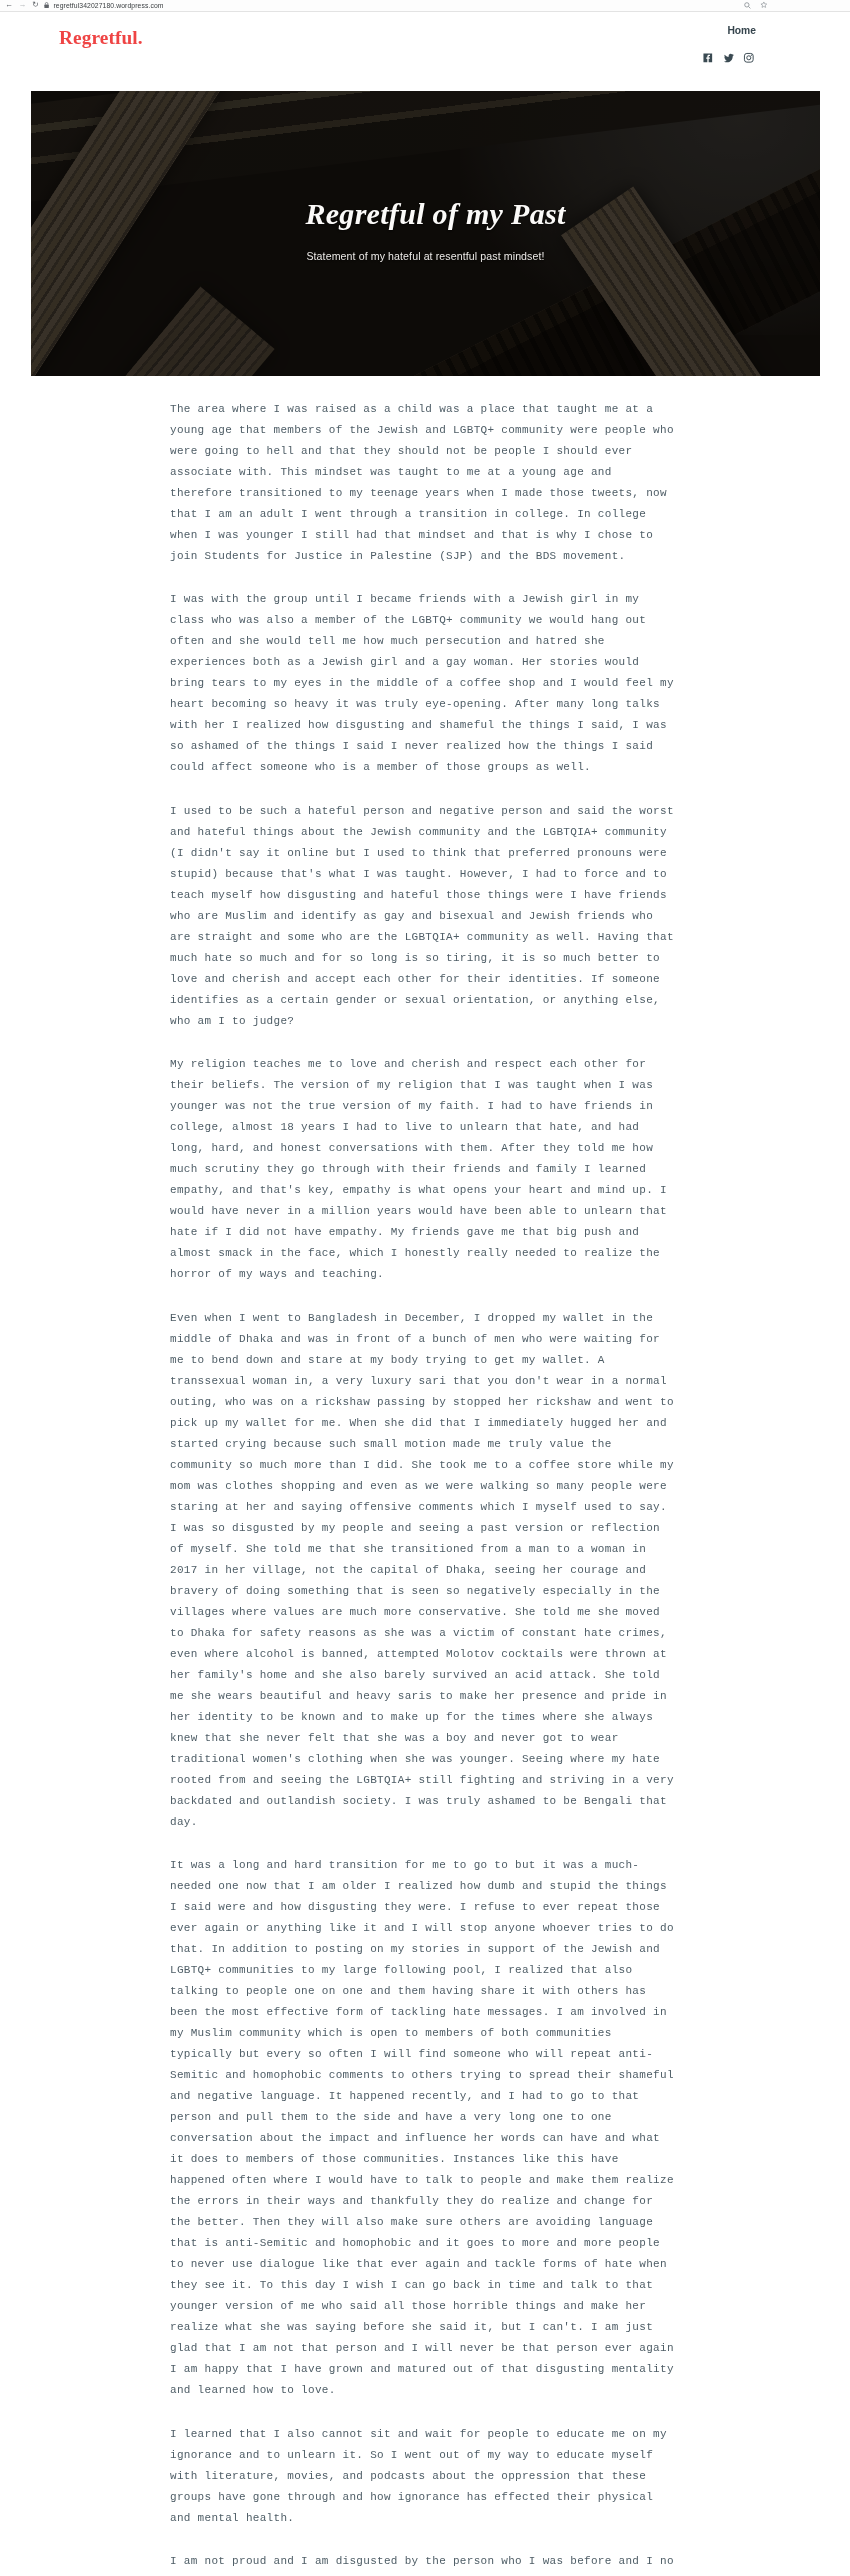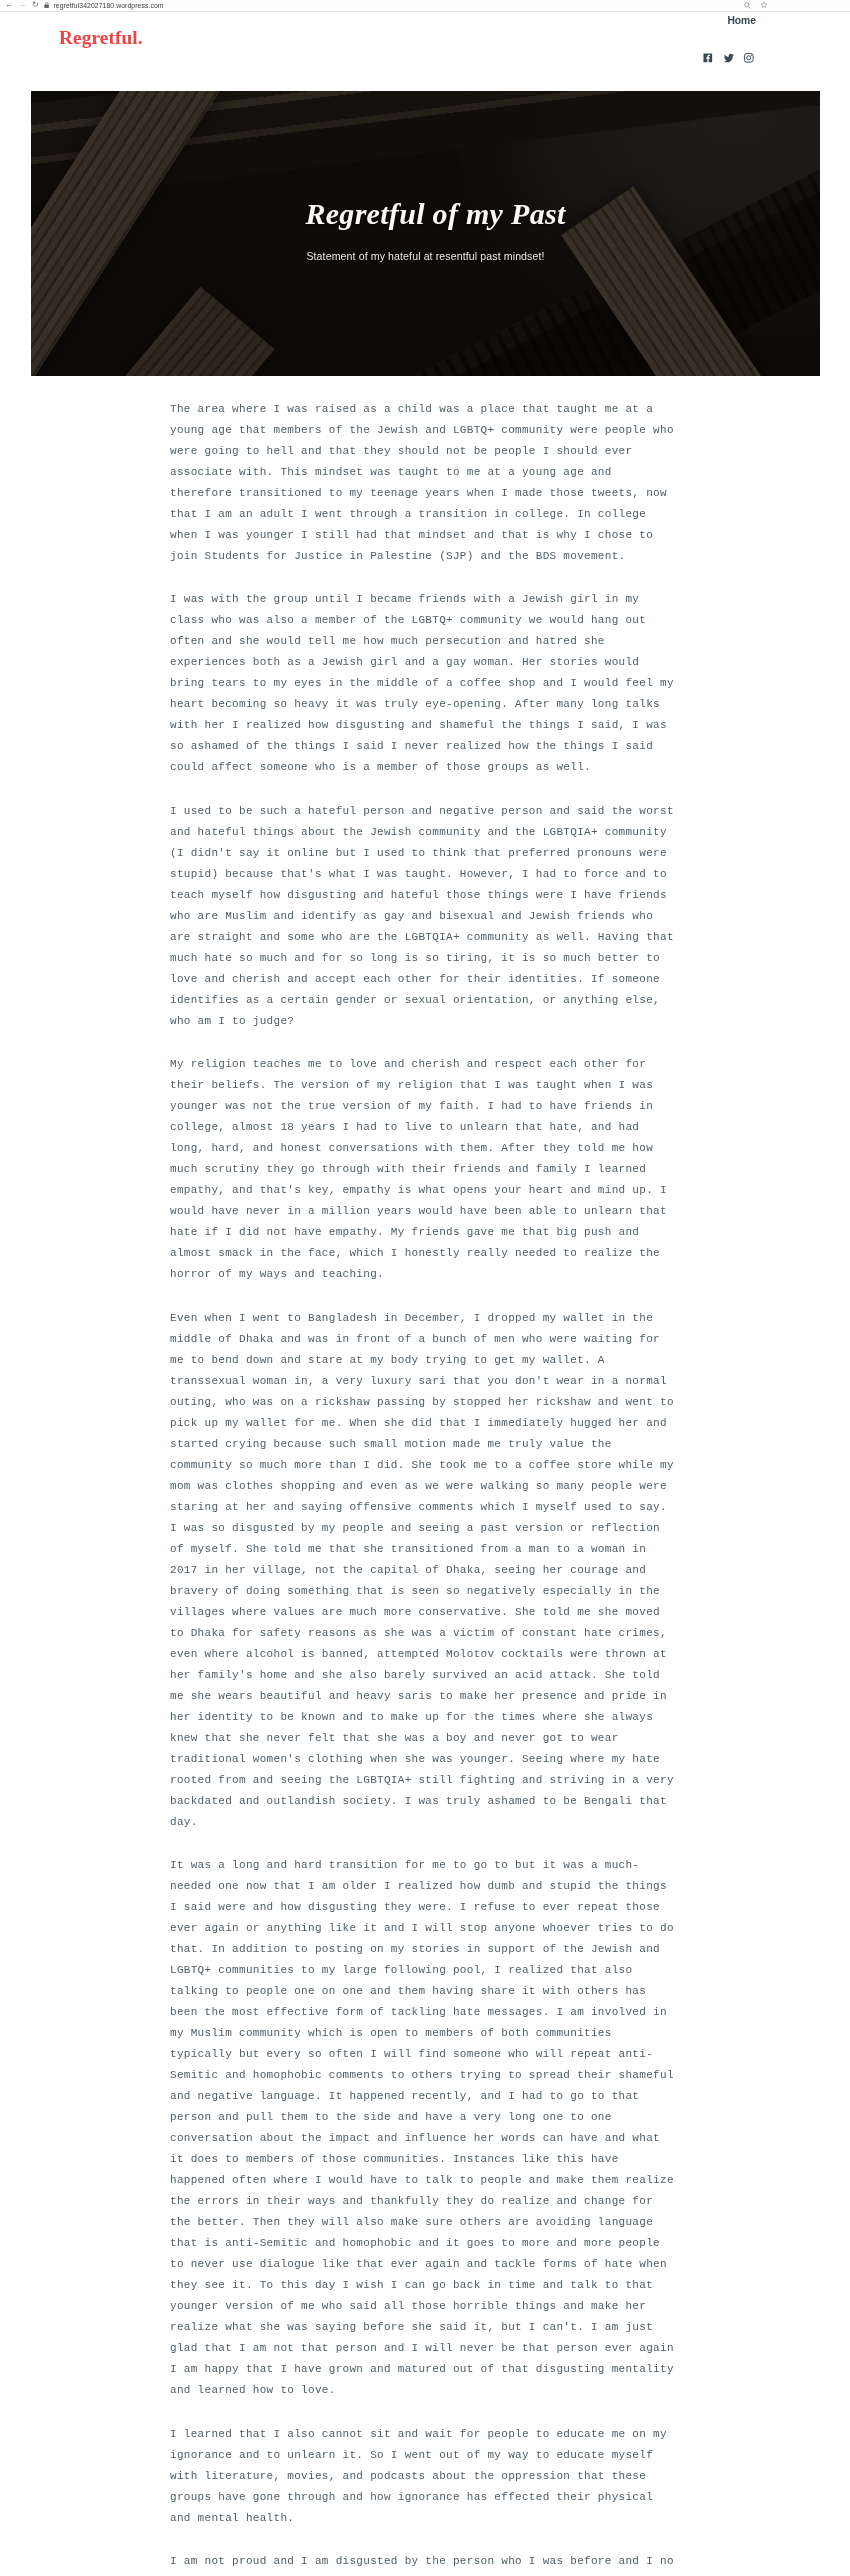--- a/index.html
+++ b/index.html
@@ -24,21 +24,21 @@
   .lock-svg, .mag-svg { display:block; }
 
   
   .site-header { position:relative; height:79px; background:#ffffff; }
   .site-title {
     position:absolute; left:59px; top:15.5px;
     font-family:"Liberation Serif", serif; font-weight:700;
     font-size:19.3px; color:#ef4444; letter-spacing:0.1px;
   }
   .nav-home {
-    position:absolute; right:94px; top:3px;
+    position:absolute; right:94px; top:13px;
     font-size:10.3px; font-weight:700; color:#36454d; cursor:pointer;
   }
   .social-row { position:absolute; right:95px; top:40px; display:flex; gap:9px; align-items:center; }
   .social-row .sicon { width:11.6px; height:11.6px; display:block; cursor:pointer; }
 
   
   .hero {
     position:relative; margin:0 30px 0 31px; height:285px;
     background:#14110e; overflow:hidden;
   }

